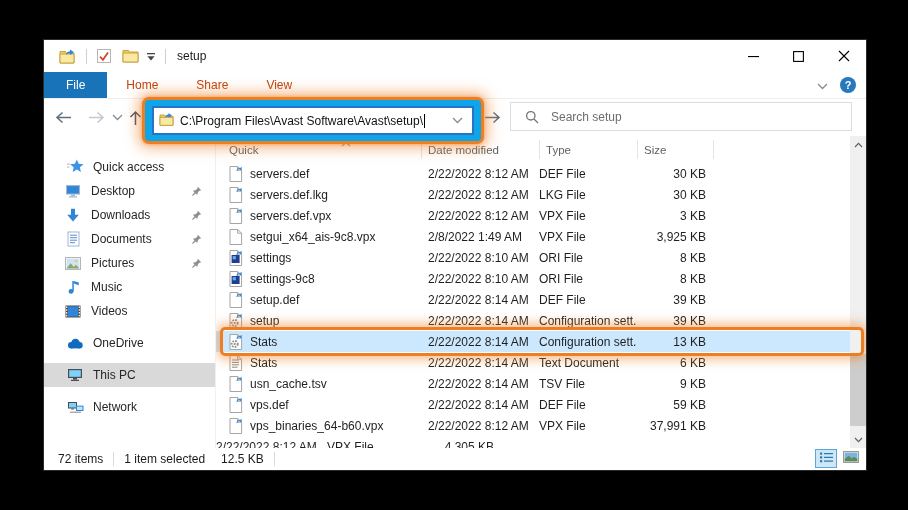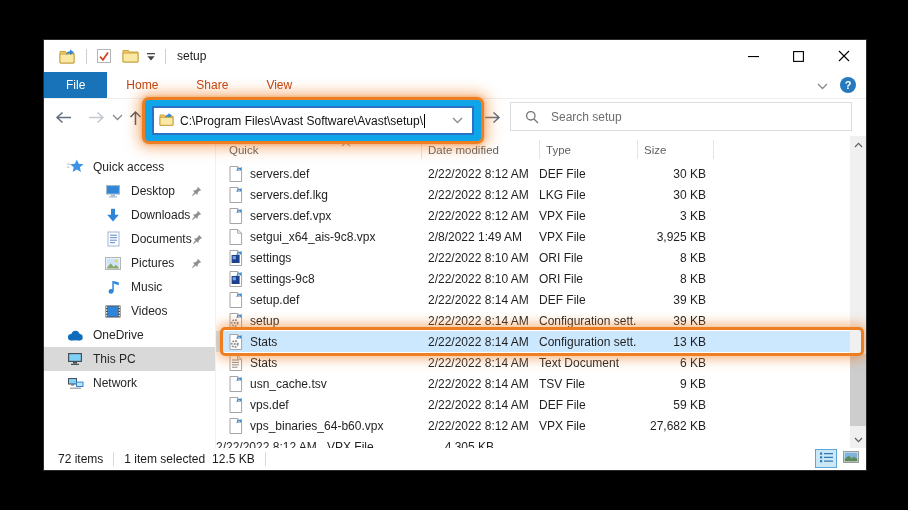--- a/index.html
+++ b/index.html
@@ -34,23 +34,23 @@
   .searchbox{position:absolute;left:466px;top:3px;width:342px;height:29px;border:1px solid #dcdcdc;
              display:flex;align-items:center;box-sizing:border-box;background:#fff}
   .searchbox input{border:none;outline:none;font-family:"Liberation Sans",sans-serif;font-size:12px;
                    color:#333;width:250px;background:transparent}
   .searchbox input::placeholder{color:#6d6d6d;opacity:1}
   .search-ico{margin:0 10px 0 14px;display:flex;align-items:center}
   
   .main{flex:1;display:flex;position:relative;overflow:hidden}
   .sidebar{width:171px;flex:none;padding-top:19px;box-sizing:border-box}
   .side-item{height:24px;display:flex;align-items:center;padding-left:22px;font-size:12px;color:#262626;position:relative}
-  .side-item.indent{padding-left:60px}
+  .side-item.indent{padding-left:20px}
   .side-item.selected{background:#d9d9d9}
-  .side-item.gap{}
+  .side-item.gap{margin-top:8px}
   .side-item .icon{width:18px;display:flex;justify-content:center;margin-right:9px;flex:none}
   .side-item .pin{margin-left:auto;margin-right:13px;display:flex}
   .filelist{flex:1;position:relative;border-left:1px solid #f0f0f0}
   .colheaders{height:27px;position:relative;font-size:11.5px;color:#616161;flex:none}
   .colheaders .hname{position:absolute;top:8px}
   .hsep{position:absolute;top:4px;width:1px;height:19px;background:#e4e4e4}
   .sortcaret{position:absolute;left:125px;top:1px}
   .rows{position:absolute;left:0;right:0;top:27px;bottom:0;overflow:hidden}
   .row{height:21px;display:flex;align-items:center;font-size:12px;color:#1f1f1f;position:relative}
   .row.selected{background:#cce8ff}
@@ -553,21 +553,21 @@
                   <path d="M1 .5h7.6l4 3.7V15.5H1z" fill="#fff" stroke="#a5a5a5"></path>
                   <path d="M8.6 .5v3.7h4" fill="none" stroke="#a5a5a5"></path>
                   <path d="M12.9 1l-.5 3.6-3-1.9z" fill="#2f86d8"></path>
                   <path d="M10.6 2.3C9 2.5 8.1 3.4 7.8 4.9" stroke="#2f86d8" fill="none" stroke-width="1.1"></path>
                 </svg>
               </span>
               <span>vps_binaries_64-b60.vpx</span>
             </span>
             <span class="c-date">2/22/2022 8:12 AM</span>
             <span class="c-type">VPX File</span>
-            <span class="c-size">27,682 KB</span>
+            <span class="c-size">37,991 KB</span>
           </div>
           <div class="row">
             <span class="c-date">2/22/2022 8:12 AM</span>
             <span class="c-type">VPX File</span>
             <span class="c-size">4,305 KB</span>
           </div>
         </div>
     </div>
 
     <div class="scrollbar">
@@ -582,21 +582,21 @@
             <path d="M1 1l3.5 3.6L8 1" fill="none" stroke="#606060" stroke-width="1.2"></path>
           </svg>
         </span>
     </div>
   </div>
 
   <div class="statusbar">
     <span>72 items</span>
     <span class="vsep"></span>
     <span>1 item selected</span>
-    <span style="margin-left:7px">12.5 KB</span>
+    <span style="margin-left:16px">12.5 KB</span>
     <span class="vsep"></span>
     <div class="status-right">
       <span class="view-btn sel">
           <span><svg width="15" height="13" viewBox="0 0 15 13">
               <g fill="#2b7bb8">
                 <rect x="1" y="1.5" width="2.2" height="2.2"></rect>
                 <rect x="1" y="5.3" width="2.2" height="2.2"></rect>
                 <rect x="1" y="9.1" width="2.2" height="2.2"></rect>
               </g>
               <path d="M5 2.6h9M5 6.4h9M5 10.2h9" stroke="#2b7bb8" stroke-width="1.3" fill="none"></path>

